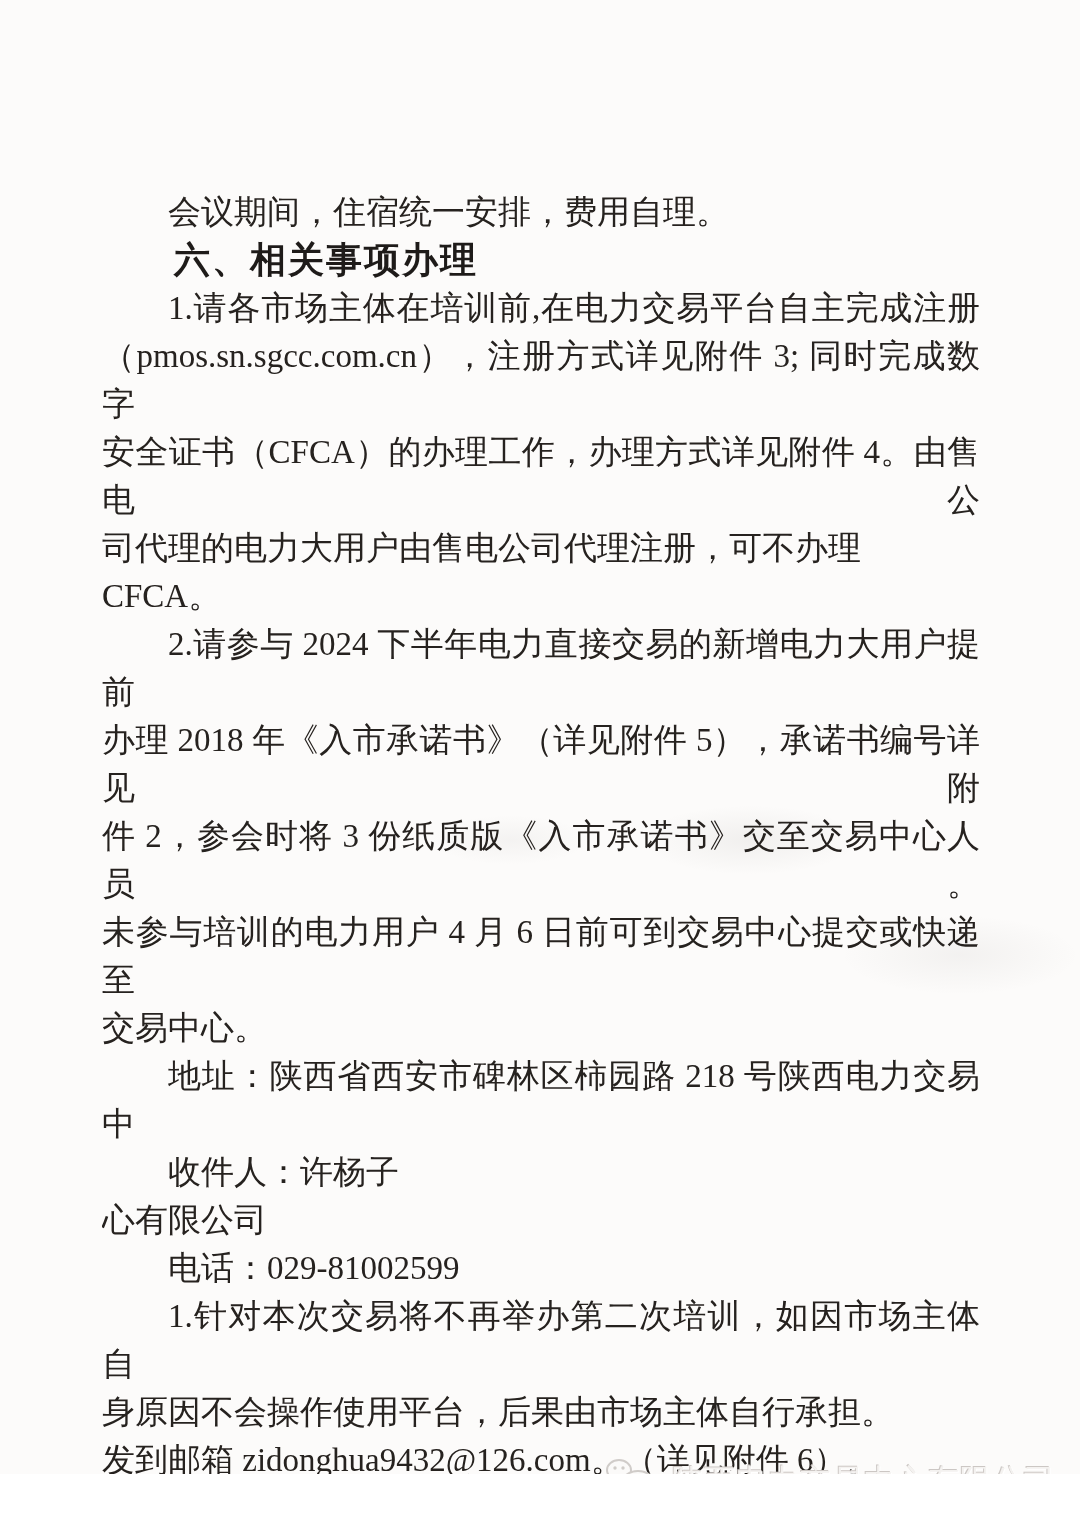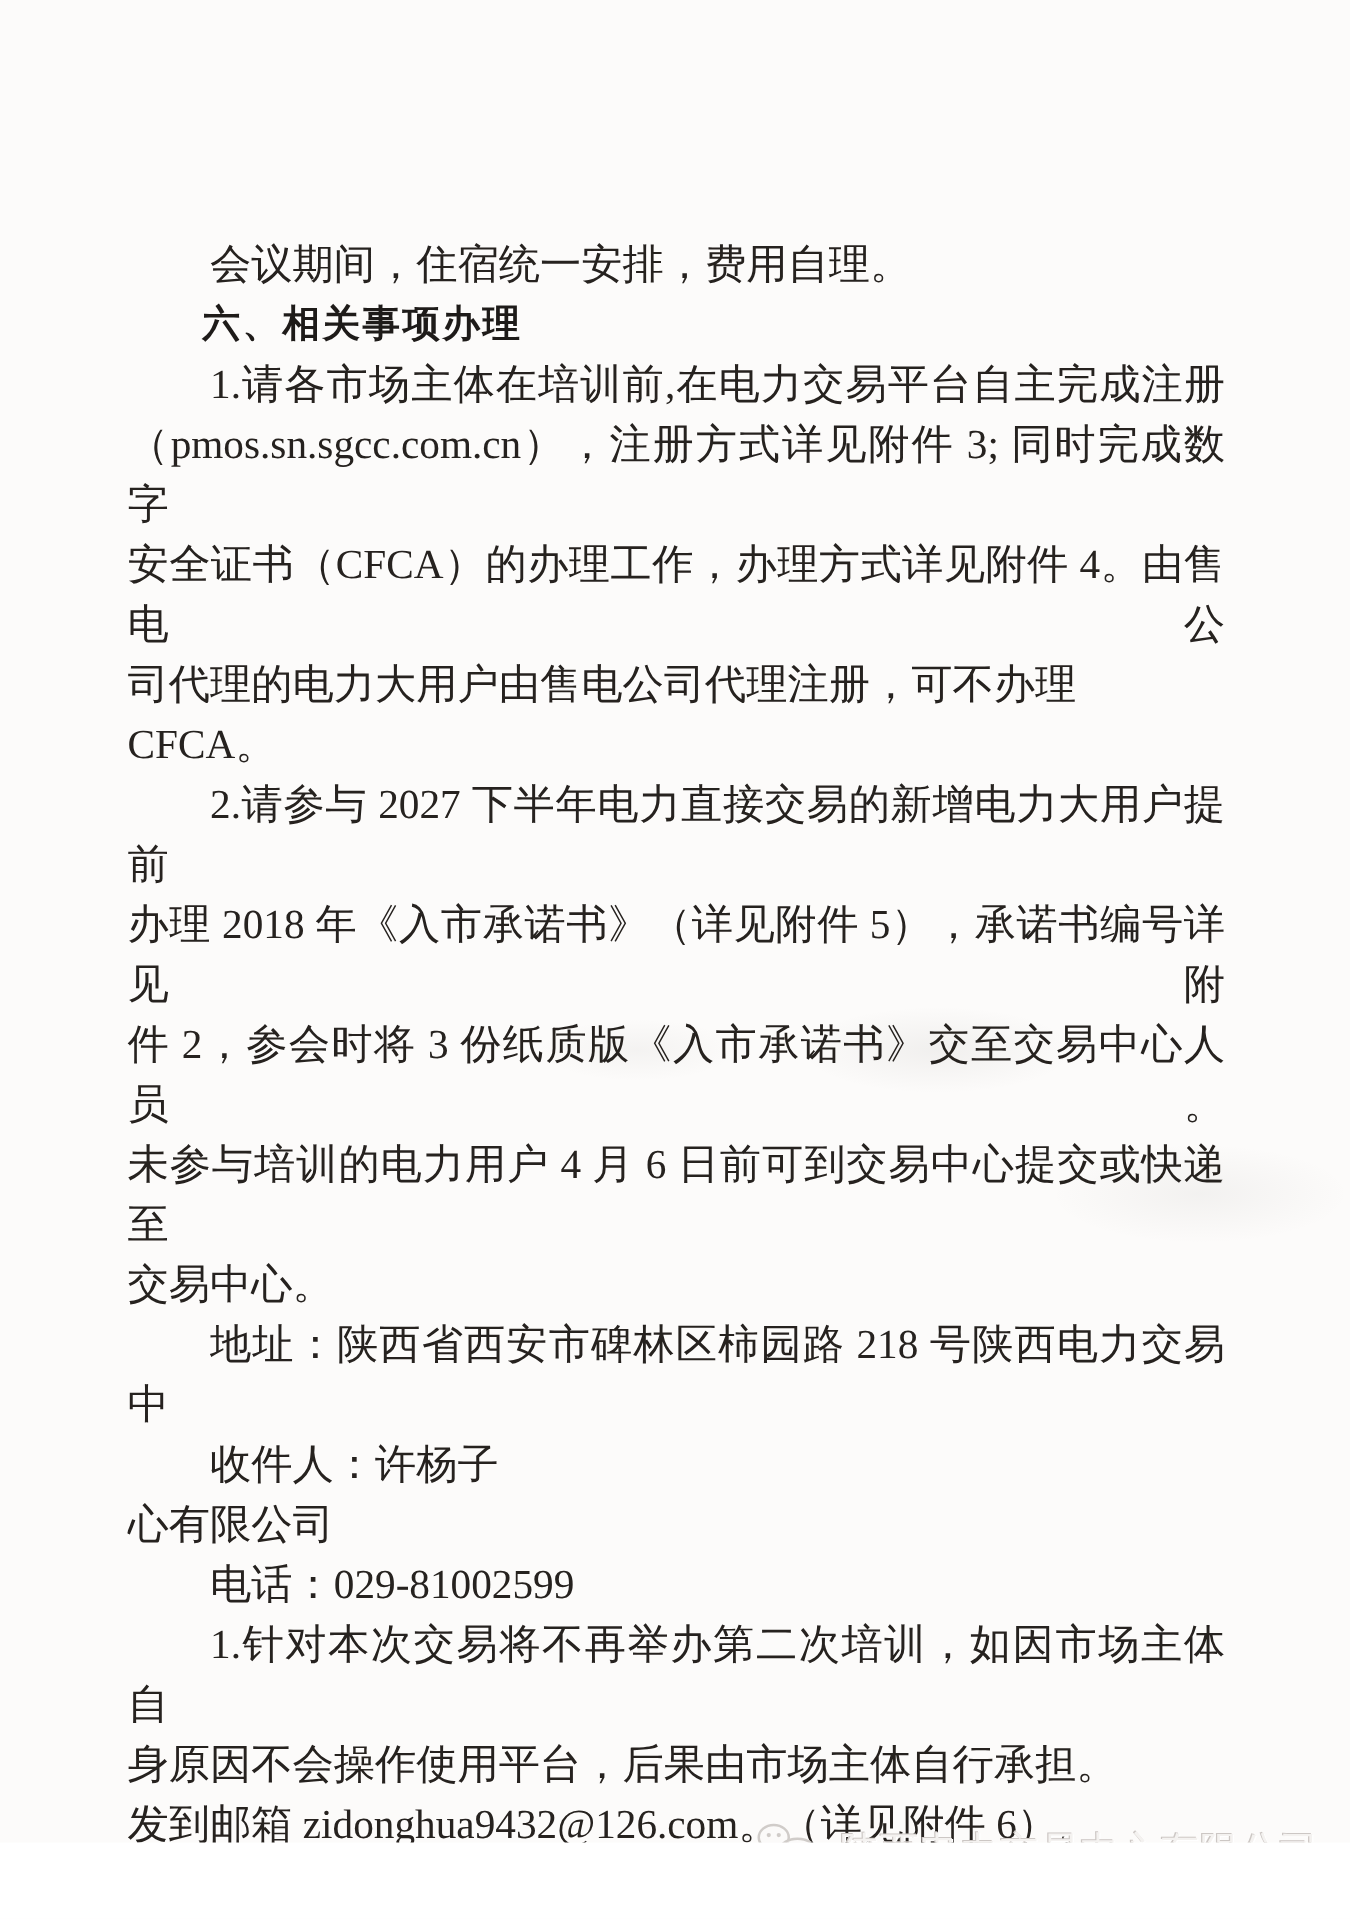--- a/index.html
+++ b/index.html
@@ -33,21 +33,21 @@
     font-size:33px;
     line-height:48px;
     overflow:hidden;
   }
   .ln{margin:0;padding:0;font-weight:400;}
   .indent{text-indent:2em;}
   .just{text-align:justify;text-align-last:justify;}
   .heading{
     font-family:"Liberation Sans", sans-serif;
     font-weight:700;
-    font-size:30px;
+    font-size:36px;
     letter-spacing:2px;
     color:#1e1b19;
   }
 
   .watermark{
     position:absolute;
     top:1458px;right:36px;
     height:46px;
     display:flex;align-items:center;gap:10px;
   }
@@ -71,21 +71,21 @@
   <div class="smudge sm3"></div>
   <div class="smudge sm4"></div>
 
   <div class="doc">
     <p class="ln indent">会议期间，住宿统一安排，费用自理。</p>
     <h2 class="ln indent heading">六、相关事项办理</h2>
     <p class="ln indent just">1.请各市场主体在培训前,在电力交易平台自主完成注册</p>
     <p class="ln just">（pmos.sn.sgcc.com.cn），注册方式详见附件 3; 同时完成数字</p>
     <p class="ln just">安全证书（CFCA）的办理工作，办理方式详见附件 4。由售电公</p>
     <p class="ln">司代理的电力大用户由售电公司代理注册，可不办理 CFCA。</p>
-    <p class="ln indent just">2.请参与 2027 下半年电力直接交易的新增电力大用户提前</p>
+    <p class="ln indent just">2.请参与 2024 下半年电力直接交易的新增电力大用户提前</p>
     <p class="ln just">办理 2018 年《入市承诺书》（详见附件 5），承诺书编号详见附</p>
     <p class="ln just">件 2，参会时将 3 份纸质版《入市承诺书》交至交易中心人员。</p>
     <p class="ln just">未参与培训的电力用户 4 月 6 日前可到交易中心提交或快递至</p>
     <p class="ln">交易中心。</p>
     <p class="ln indent just">地址：陕西省西安市碑林区柿园路 218 号陕西电力交易中</p>
     <p class="ln indent">收件人：许杨子</p>
     <p class="ln">心有限公司</p>
     <p class="ln indent">电话：029-81002599</p>
     <p class="ln indent just">1.针对本次交易将不再举办第二次培训，如因市场主体自</p>
     <p class="ln">身原因不会操作使用平台，后果由市场主体自行承担。</p>

